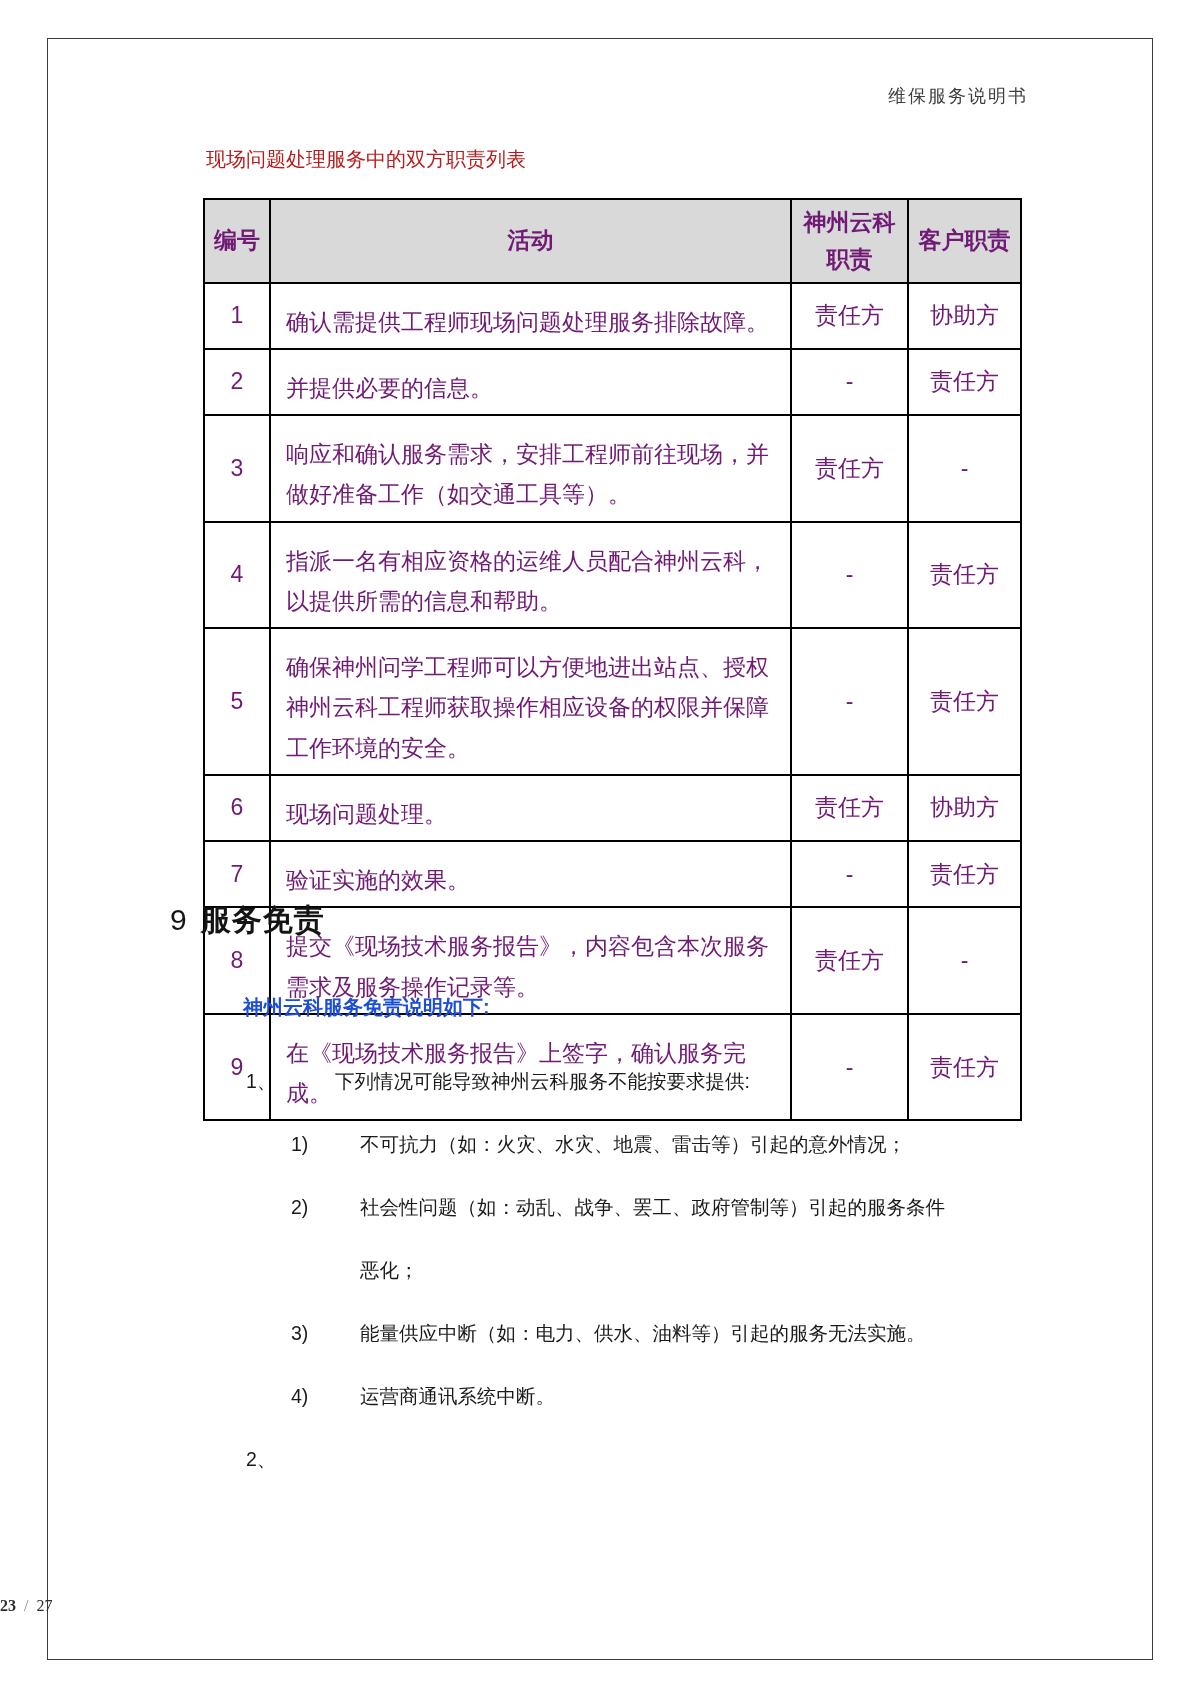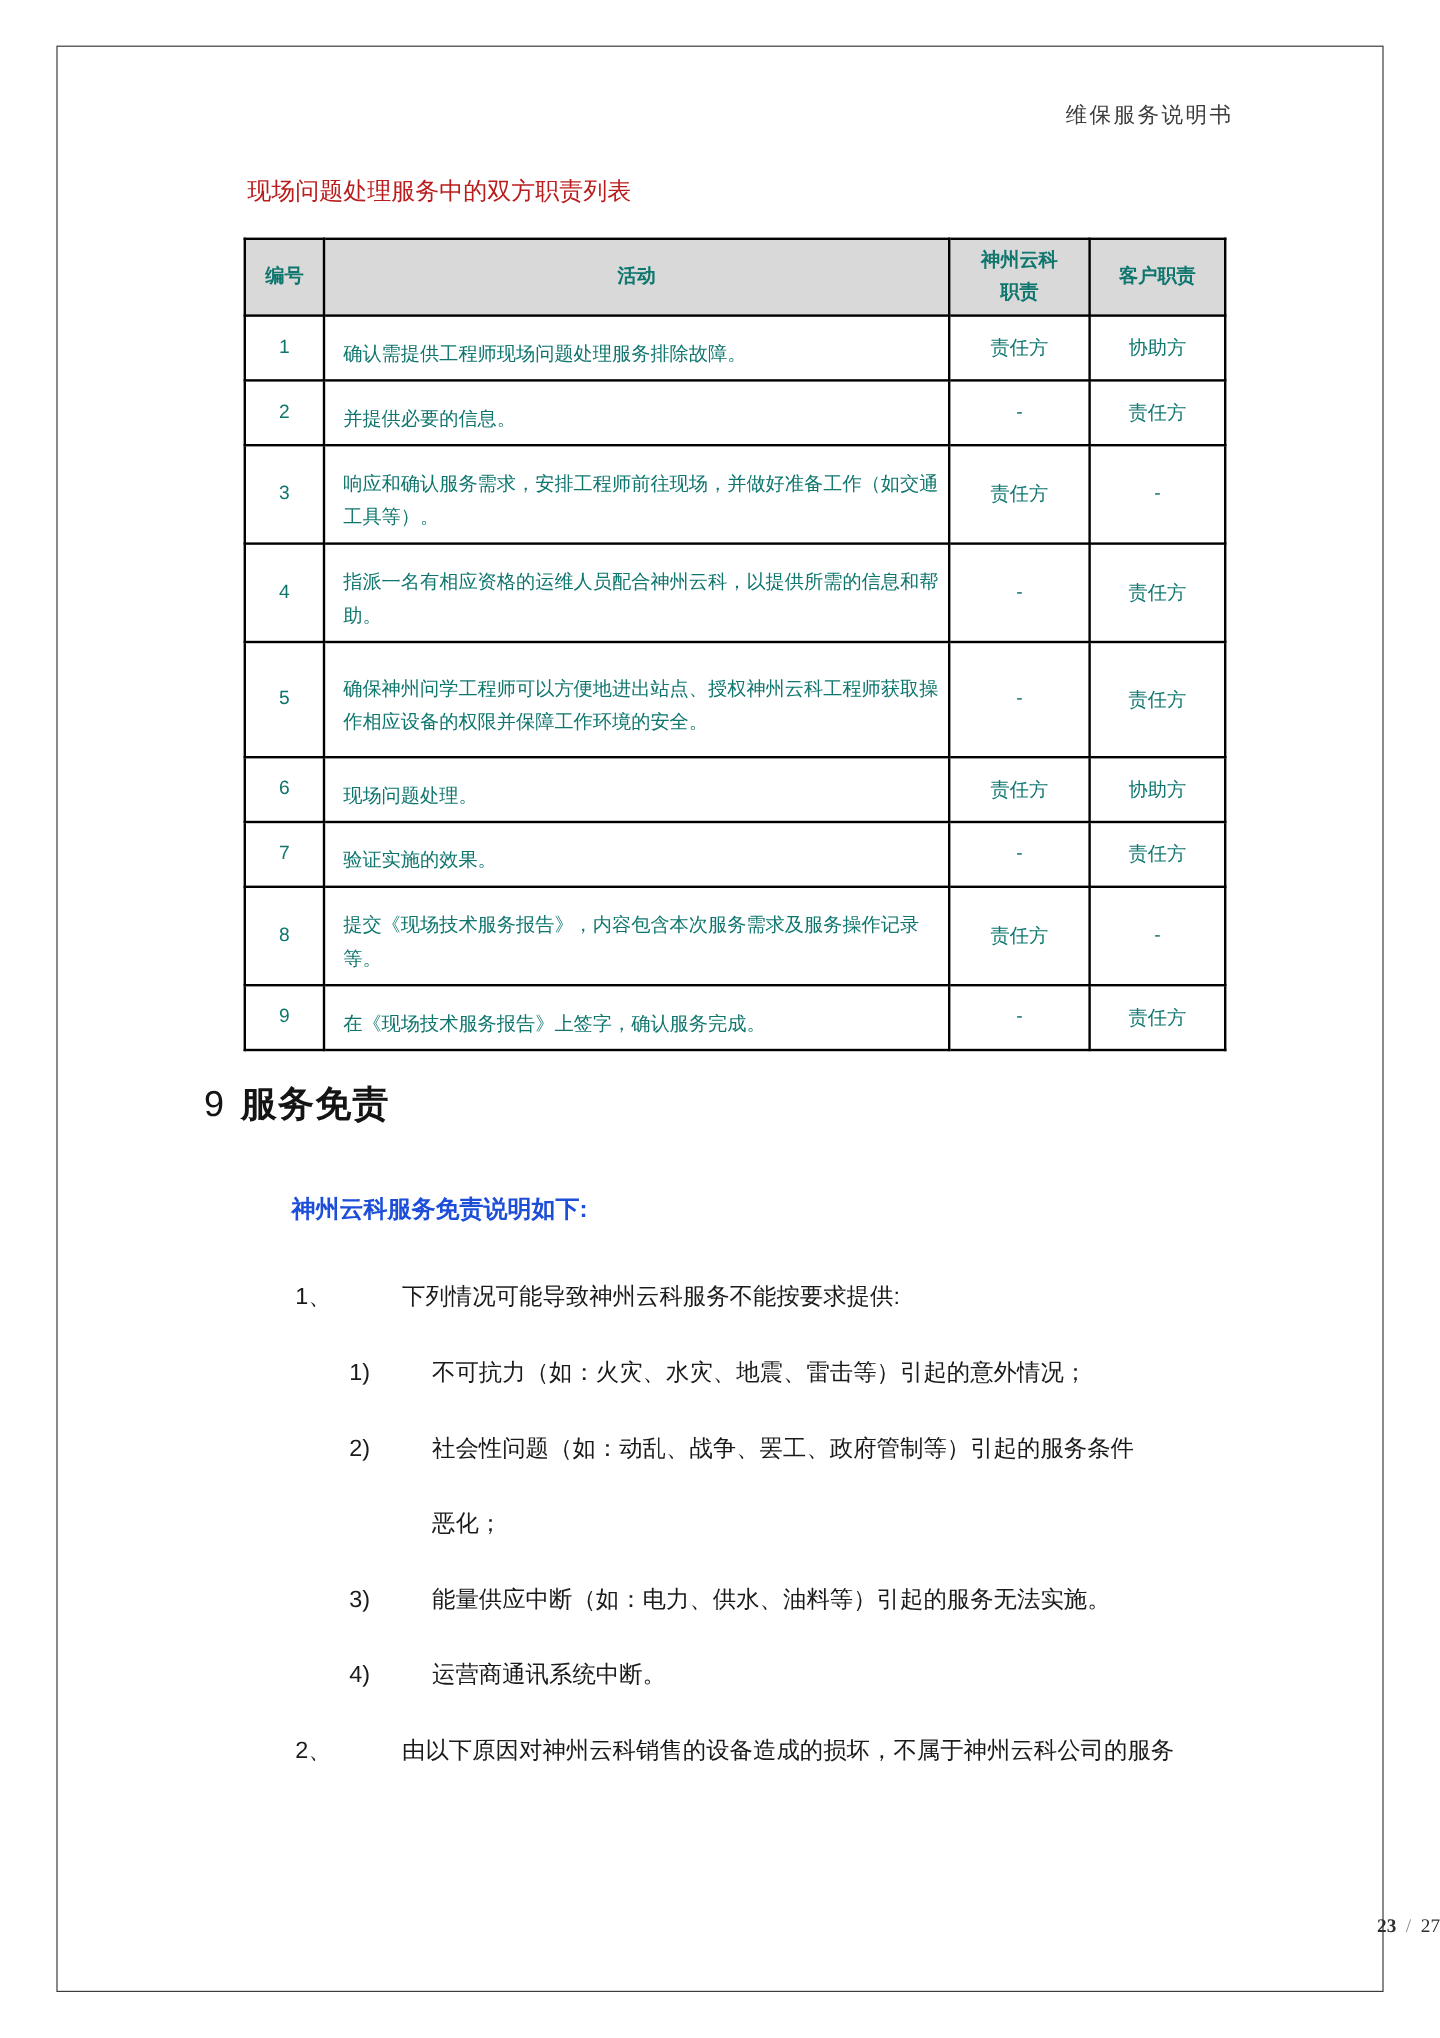--- a/index.html
+++ b/index.html
@@ -18,21 +18,21 @@
     font-family: Liberation Sans, sans-serif;
     font-size: 18px; color: #3d3d3d; letter-spacing: 2px;
   }
   .caption {
     position: absolute; top: 146px; left: 206px;
     font-size: 20px; color: #b91c1c;
   }
   .table-wrap { position: absolute; top: 198px; left: 203px; }
   table.resp {
     border-collapse: collapse; table-layout: fixed; width: 817px;
-    font-size: 16px; color: #0f766e;
+    font-size: 23px; color: #701a75;
   }
   table.resp td, table.resp th { border: 2px solid #000000; vertical-align: middle; }
   table.resp th {
     background: #d9d9d9; font-weight: 700; text-align: center;
     line-height: 1.6; padding: 4px 6px;
   }
   td.c-no, td.c-vendor, td.c-customer { text-align: center; }
   td.c-activity { text-align: left; padding: 18px 6px 6px 15px; line-height: 1.75; }
   tr.h-head { height: 64px; }
   tr.h-1 { height: 47px; }
@@ -50,21 +50,21 @@
   }
   .list { position: absolute; top: 1050px; left: 206px; width: 860px; font-size: 19.5px; color: #1a1a1a; }
   .list .item { position: relative; line-height: 63px; }
   .list .item .marker { position: absolute; top: 0; }
   .list .item.lvl1 { padding-left: 100px; }
   .list .item.lvl1 .marker { left: 40px; }
   .list .item.lvl2 { padding-left: 125px; }
   .list .item.lvl2 .marker { left: 85px; }
   .list .line { line-height: 63px; white-space: nowrap; margin-left: 29px; }
   .page-footer {
-    position: absolute; top: 1597px; left: 0; right: 0; text-align: right;
+    position: absolute; top: 1597px; left: 0; right: 0; text-align: left;
     font-family: "Liberation Serif", "DejaVu Serif", serif;
     font-size: 16px; color: #2e2e2e;
   }
   .page-footer .cur { font-weight: 700; }
   .page-footer .sep { color: #8a8a8a; padding: 0 4px; }
 </style>
 </head>
 <body>
 
 <div class="page-border"></div>
@@ -173,21 +173,20 @@
   <div class="item lvl2">
     <span class="marker">3)</span>
     <div class="line">能量供应中断（如：电力、供水、油料等）引起的服务无法实施。</div>
   </div>
   <div class="item lvl2">
     <span class="marker">4)</span>
     <div class="line">运营商通讯系统中断。</div>
   </div>
   <div class="item lvl1">
     <span class="marker">2、</span>
-    <div class="line">由以下原因对神州云科销售的设备造成的损坏，不属于神州云科公司的服务</div>
   </div>
 </div>
 
 <div class="page-footer">
   <span class="cur">23</span>
   <span class="sep">/</span>
   <span class="tot">27</span>
 </div>
 
 </body></html>

